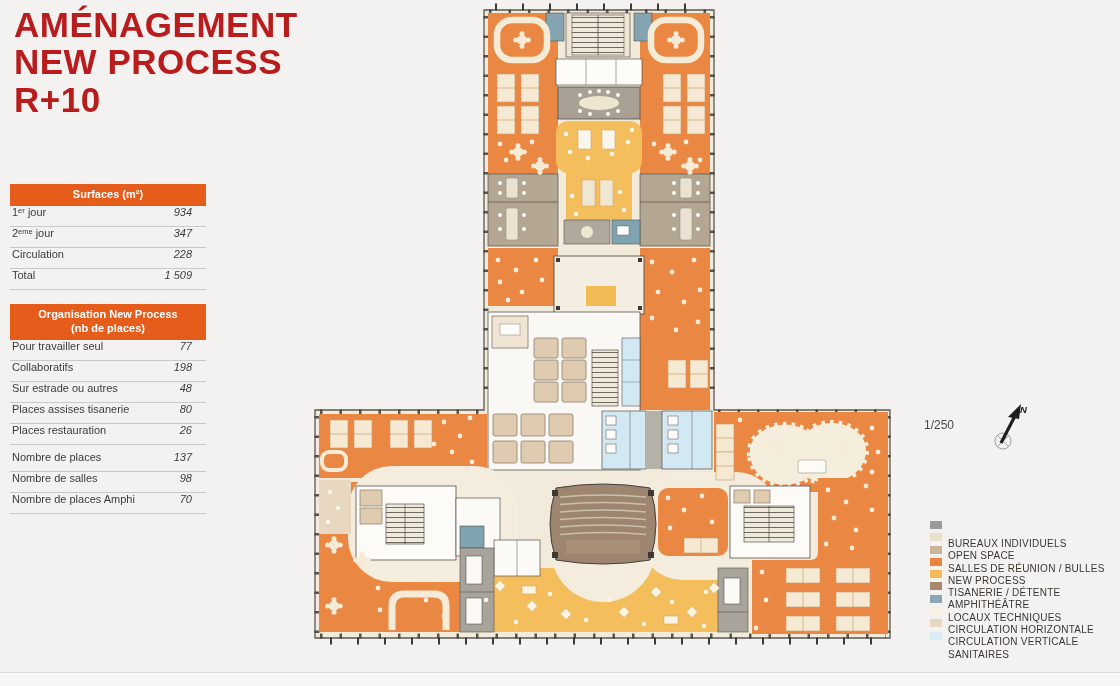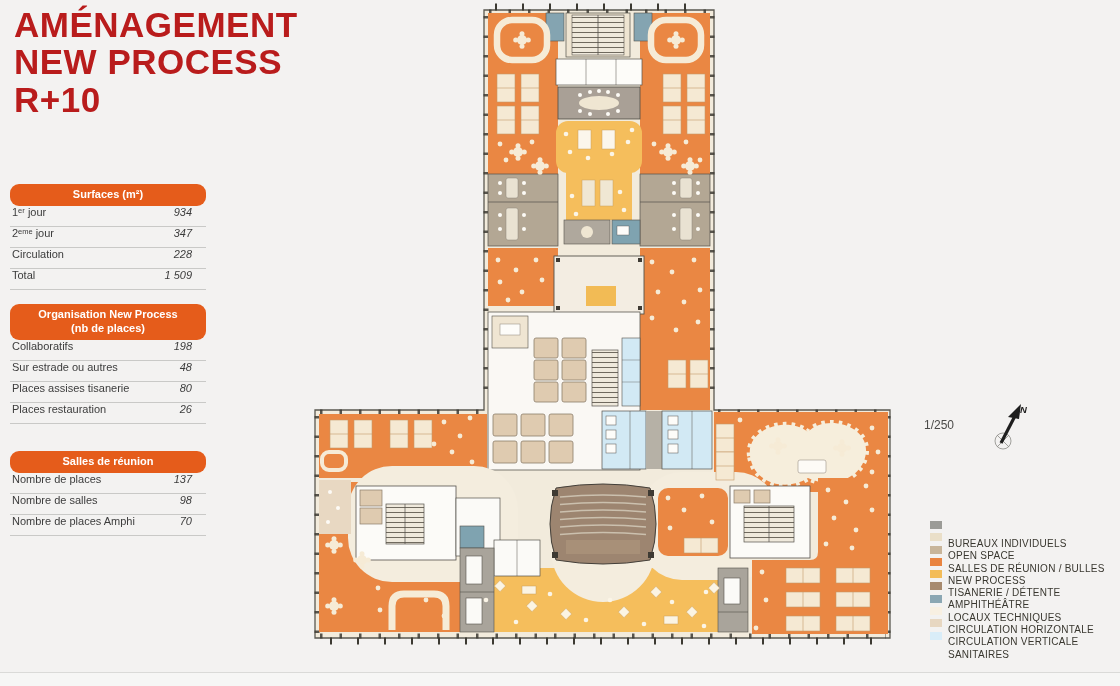--- a/index.html
+++ b/index.html
@@ -2,21 +2,21 @@
 <html><head>
 <meta charset="utf-8">
 <style>
   html,body{margin:0;padding:0;background:#e8e8e7;}
   .slide{position:relative;width:1120px;height:686px;background:#f3f2f1;overflow:hidden;
          font-family:"Liberation Sans","DejaVu Sans",sans-serif;}
   .plan-svg{position:absolute;left:0;top:0;width:1120px;height:686px;}
   .title{position:absolute;left:14px;top:6px;font-weight:bold;font-size:35px;line-height:1.07;
          color:#b91c1c;letter-spacing:.5px;white-space:nowrap;}
   .panel-table{position:absolute;left:10px;width:196px;font-size:11px;color:#3c3c3c;}
-  .pt-header{background:#E55C1B;color:#fff;font-weight:bold;text-align:center;padding:4px 2px;line-height:1.25;border-radius:9px;}
+  .pt-header{background:#E55C1B;color:#fff;font-weight:bold;text-align:center;padding:4px 2px;line-height:1.25;}
   .pt-row{display:flex;justify-content:space-between;align-items:flex-start;height:20px;
           border-bottom:1px solid #c9c9c7;padding:0 2px;}
   .pt-value{padding-right:12px;font-style:italic;}
   .legend{position:absolute;left:930px;top:521px;}
   .legend-row{display:flex;align-items:center;margin-bottom:4.3px;height:8px;}
   .legend-swatch{width:12px;height:8px;margin-right:6px;flex:none;background:#ccc;}
   .legend-label{font-size:10px;color:#39372f;letter-spacing:.25px;white-space:nowrap;margin-top:37px;}
   .footer-strip{position:absolute;left:0;top:672px;width:1120px;height:14px;
                 background:#f6f6f5;border-top:1px solid #dadad8;}
 </style>
@@ -416,39 +416,42 @@
       <span class="pt-value">1 509</span>
     </div>
   </div>
 
   <div class="panel-table" style="top:304px">
     <div class="pt-header">
       <div>Organisation New Process</div>
       <div>(nb de places)</div>
     </div>
     <div class="pt-row">
+      <span class="pt-label">Pour travailler seul</span>
+      <span class="pt-value">77</span>
+    </div>
+    <div class="pt-row">
       <span class="pt-label">Collaboratifs</span>
       <span class="pt-value">198</span>
     </div>
     <div class="pt-row">
       <span class="pt-label">Sur estrade ou autres</span>
       <span class="pt-value">48</span>
     </div>
     <div class="pt-row">
       <span class="pt-label">Places assises tisanerie</span>
       <span class="pt-value">80</span>
     </div>
     <div class="pt-row">
       <span class="pt-label">Places restauration</span>
       <span class="pt-value">26</span>
     </div>
   </div>
 
   <div class="panel-table" style="top:451px">
-    <div class="pt-header">Salles de réunion</div>
     <div class="pt-row">
       <span class="pt-label">Nombre de places</span>
       <span class="pt-value">137</span>
     </div>
     <div class="pt-row">
       <span class="pt-label">Nombre de salles</span>
       <span class="pt-value">98</span>
     </div>
     <div class="pt-row">
       <span class="pt-label">Nombre de places Amphi</span>

